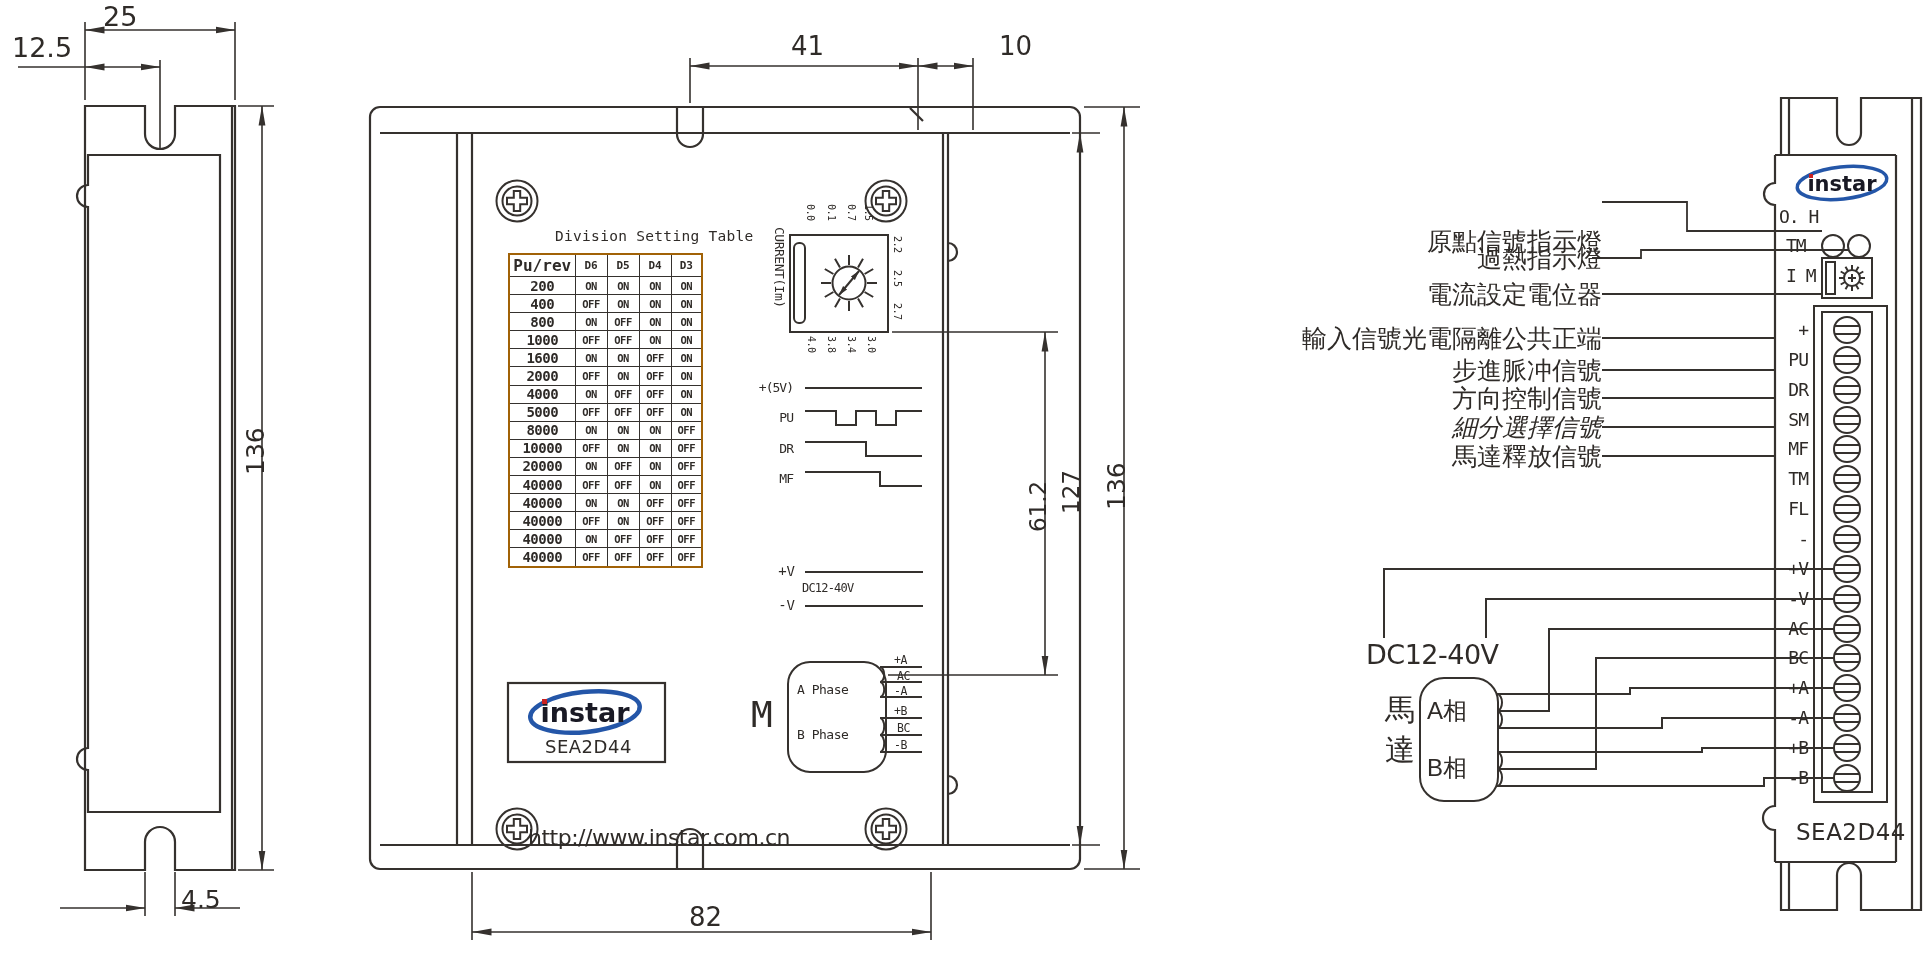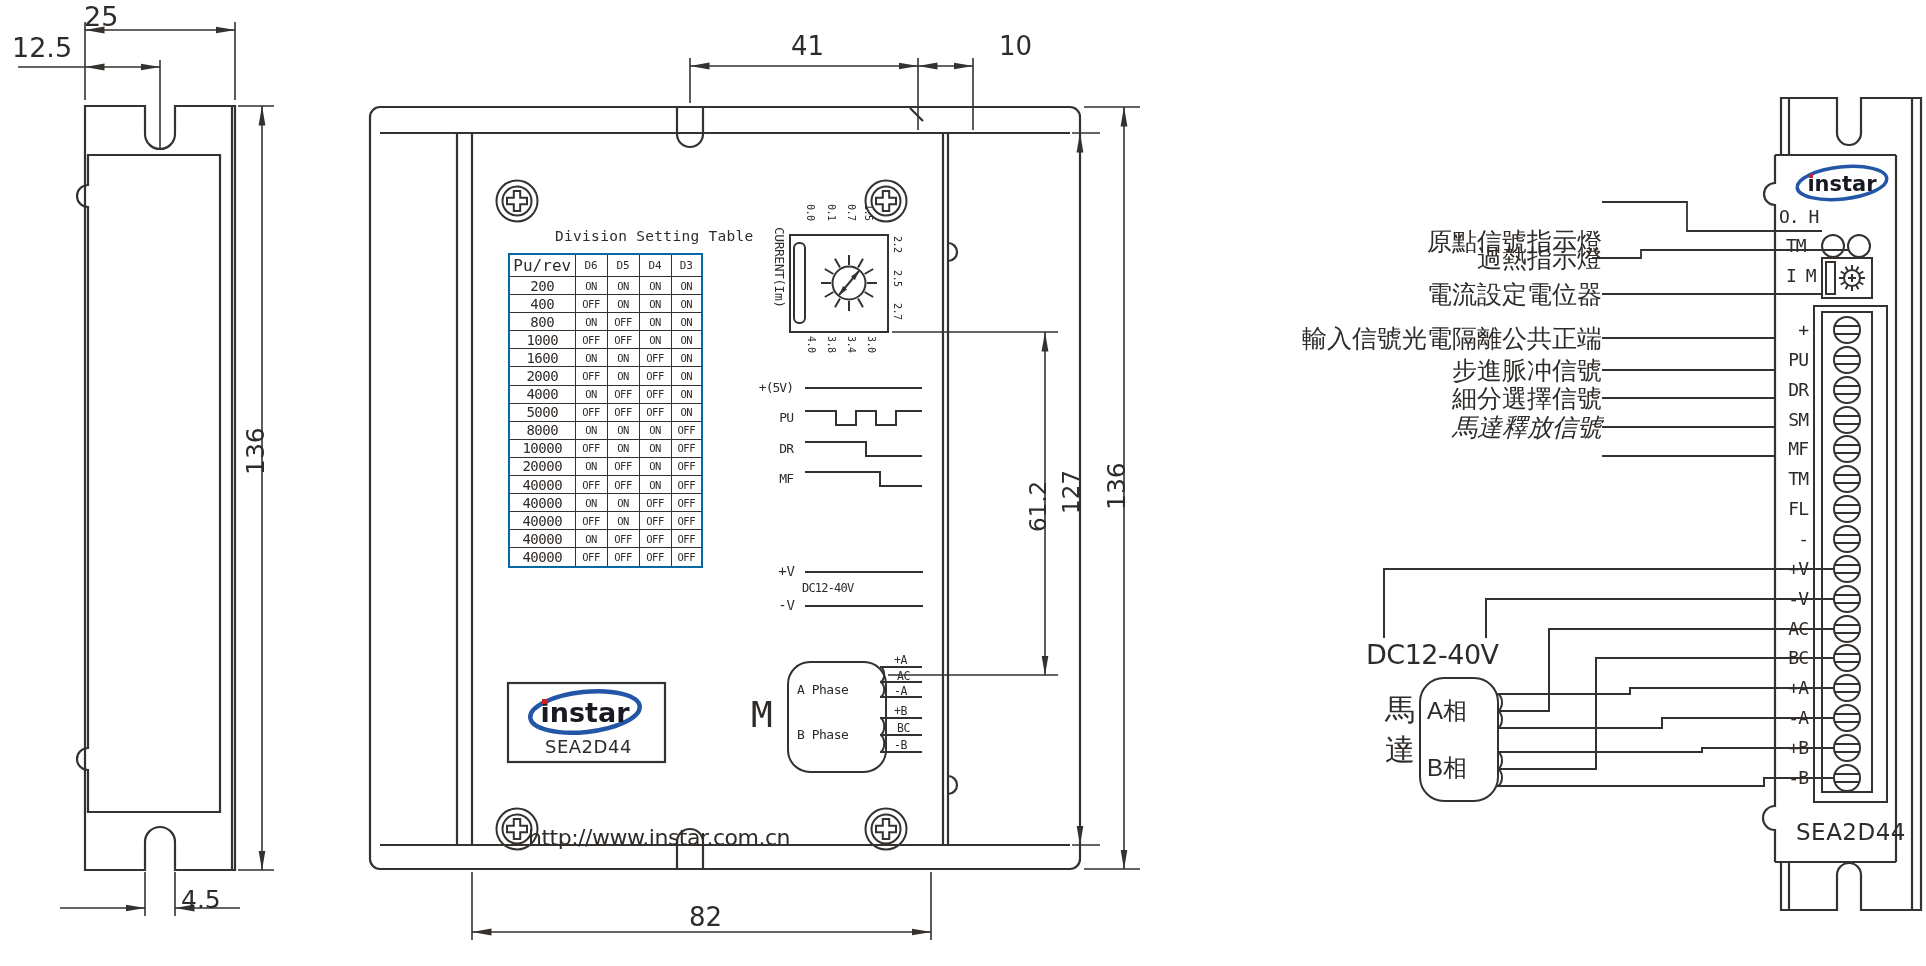--- a/index.html
+++ b/index.html
@@ -16,21 +16,21 @@
 
   
   #divtable{position:absolute;left:508px;top:253px;border-collapse:collapse;table-layout:fixed;
             width:193px;font-family:"DejaVu Sans Mono",monospace;color:#2f2b28;}
   #divtable td{border:1.5px solid #35312e;text-align:center;padding:0;height:17.1px;overflow:hidden;}
   #divtable tr.head td{height:21px;}
   #divtable td.hpu{font-size:16px;}
   #divtable td.hd{font-size:11px;}
   #divtable td.pu{font-size:14px;letter-spacing:-0.5px;}
   #divtable td.st{font-size:10.5px;letter-spacing:-0.5px;}
-  #divtable{border:2px solid #0369a1;}
+  #divtable{border:2px solid #a16207;font-weight:bold;}
 
   
   #notes{position:absolute;left:508px;top:560px;font-size:11px;letter-spacing:-0.9px;line-height:18px;}
   #notes .note-line{white-space:pre;}
 
   
   .dn{position:absolute;font-size:10px;letter-spacing:-0.5px;transform:rotate(90deg);transform-origin:0 0;white-space:pre;}
   #dntop div:nth-of-type(1){left:816px;top:204px;} #dntop div:nth-of-type(2){left:837px;top:204px;}
   #dntop div:nth-of-type(3){left:857px;top:204px;} #dntop div:nth-of-type(4){left:874px;top:204px;}
   #dnright div:nth-of-type(1){left:903px;top:236px;} #dnright div:nth-of-type(2){left:903px;top:270px;}
@@ -244,21 +244,21 @@
   <g stroke="#35312e" fill="none" stroke-width="2">
     <path d="M1497,711 H1549 V629 H1834"></path>
     <path d="M1497,769 H1596 V658 H1834"></path>
     <path d="M1497,694 H1630 V688 H1834"></path>
     <path d="M1497,728 H1662 V718 H1834"></path>
     <path d="M1497,752 H1702 V748 H1834"></path>
     <path d="M1497,786 H1764 V778 H1834"></path>
   </g>
 </svg>
 
-<div class="t sans" style="left:84px;top:2px;font-size:27px;">25</div>
+<div class="t sans" style="left:103px;top:2px;font-size:27px;">25</div>
 <div class="t sans" style="left:12px;top:33px;font-size:27px;">12.5</div>
 <div class="t sans rm90" style="left:242px;top:475px;font-size:25px;">136</div>
 <div class="t sans" style="left:181px;top:886px;font-size:25px;">4.5</div>
 
 <div class="t sans" style="left:791px;top:32px;font-size:26px;">41</div>
 <div class="t sans" style="left:999px;top:32px;font-size:26px;">10</div>
 <div class="t sans rm90" style="left:1026px;top:532px;font-size:23px;">61.2</div>
 <div class="t sans rm90" style="left:1059px;top:514px;font-size:23px;">127</div>
 <div class="t sans rm90" style="left:1103px;top:510px;font-size:25px;">136</div>
 <div class="t sans" style="left:689px;top:903px;font-size:26px;">82</div>
@@ -467,20 +467,21 @@
 <div class="t sans ctr" style="left:545px;top:737px;width:84px;font-size:18px;letter-spacing:0.5px;">SEA2D44</div>
 <div class="t sans" style="left:528px;top:826px;font-size:22px;letter-spacing:-0.5px;">http://www.instar.com.cn</div>
 
 <div id="callouts">
 
 <div class="callout cjk">原點信號指示燈</div>
       <div class="callout cjk">過熱指示燈</div>
       <div class="callout cjk">電流設定電位器</div>
       <div class="callout cjk">輸入信號光電隔離公共正端</div>
       <div class="callout cjk">步進脈冲信號</div>
+      <div class="callout cjk">方向控制信號</div>
       <div class="callout cjk">細分選擇信號</div>
       <div class="callout cjk">馬達釋放信號</div>
     </div>
 
 <div class="t" style="left:1779px;top:207px;font-size:18px;letter-spacing:-1px;">O. H</div>
 <div class="t" style="left:1786px;top:236px;font-size:18px;letter-spacing:-1px;">TM</div>
 <div class="t" style="left:1786px;top:266px;font-size:18px;letter-spacing:-1px;">I M</div>
 
 <div id="terms">
 

